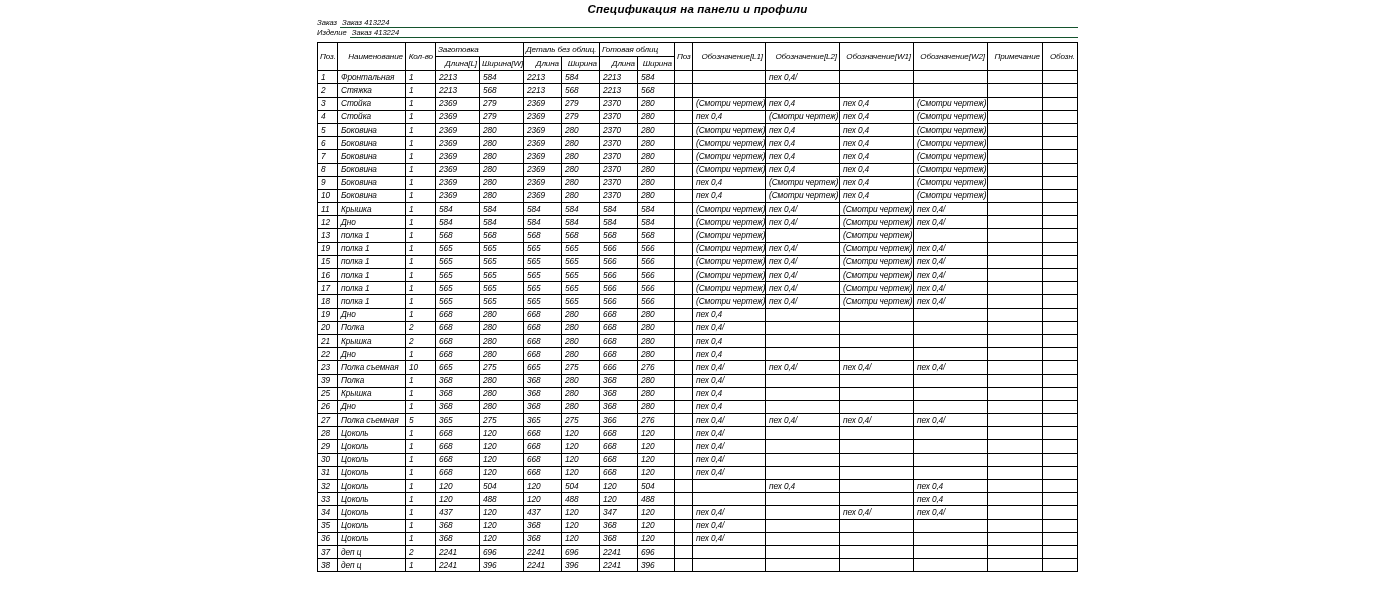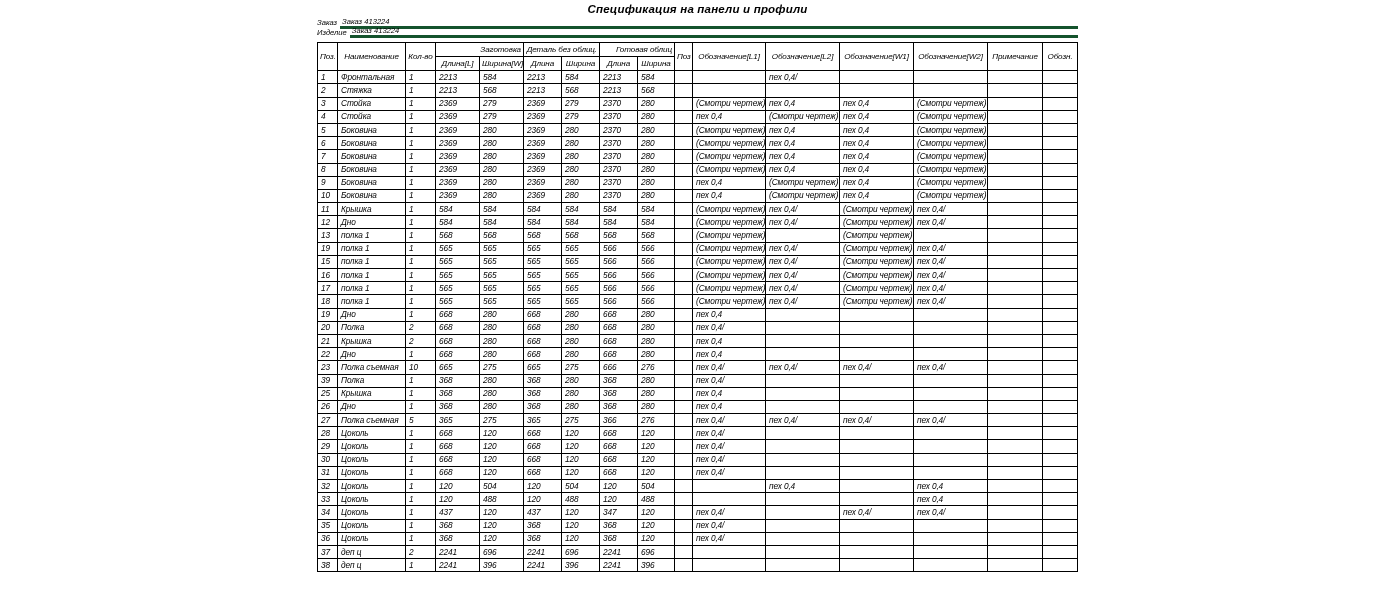--- a/index.html
+++ b/index.html
@@ -28,56 +28,56 @@
     padding-top: 3px;
     letter-spacing: 0.2px;
   }
   .meta {
     margin-top: 3px;
     font-style: italic;
     font-size: 7.6px;
   }
   .meta-line {
     display: flex;
-    align-items: center;
+    align-items: flex-start;
     height: 9.6px;
     line-height: 9px;
     white-space: nowrap;
   }
   .meta-label { flex: 0 0 auto; padding-right: 3px; }
   .meta-value {
-    border-bottom: 3px solid #14532d;
+    border-bottom: 1px solid #14532d;
     padding: 0 2px;
     line-height: 9px;
   }
   .meta-value.grow { flex: 1 1 auto; }
   .meta-value.short { flex: 0 0 auto; width: 140px; }
   table.spec {
     margin-top: 5px;
     width: 760px;
     border-collapse: collapse;
     table-layout: fixed;
     font-style: italic;
   }
   table.spec th, table.spec td {
     border: 1px solid #000;
     overflow: hidden;
     white-space: nowrap;
     font-weight: normal;
   }
   table.spec thead th {
     font-size: 8.1px;
-    text-align: center;
+    text-align: right;
     vertical-align: middle;
     padding: 0 2px;
     height: 14px;
     letter-spacing: -0.1px;
   }
   table.spec thead th.group {
-    text-align: right;
+    text-align: left;
   }
   table.spec tbody td {
     font-size: 8.3px;
     height: 13.2px;
     line-height: 11px;
     padding: 0 3px;
     vertical-align: middle;
     letter-spacing: -0.1px;
   }
 </style>

